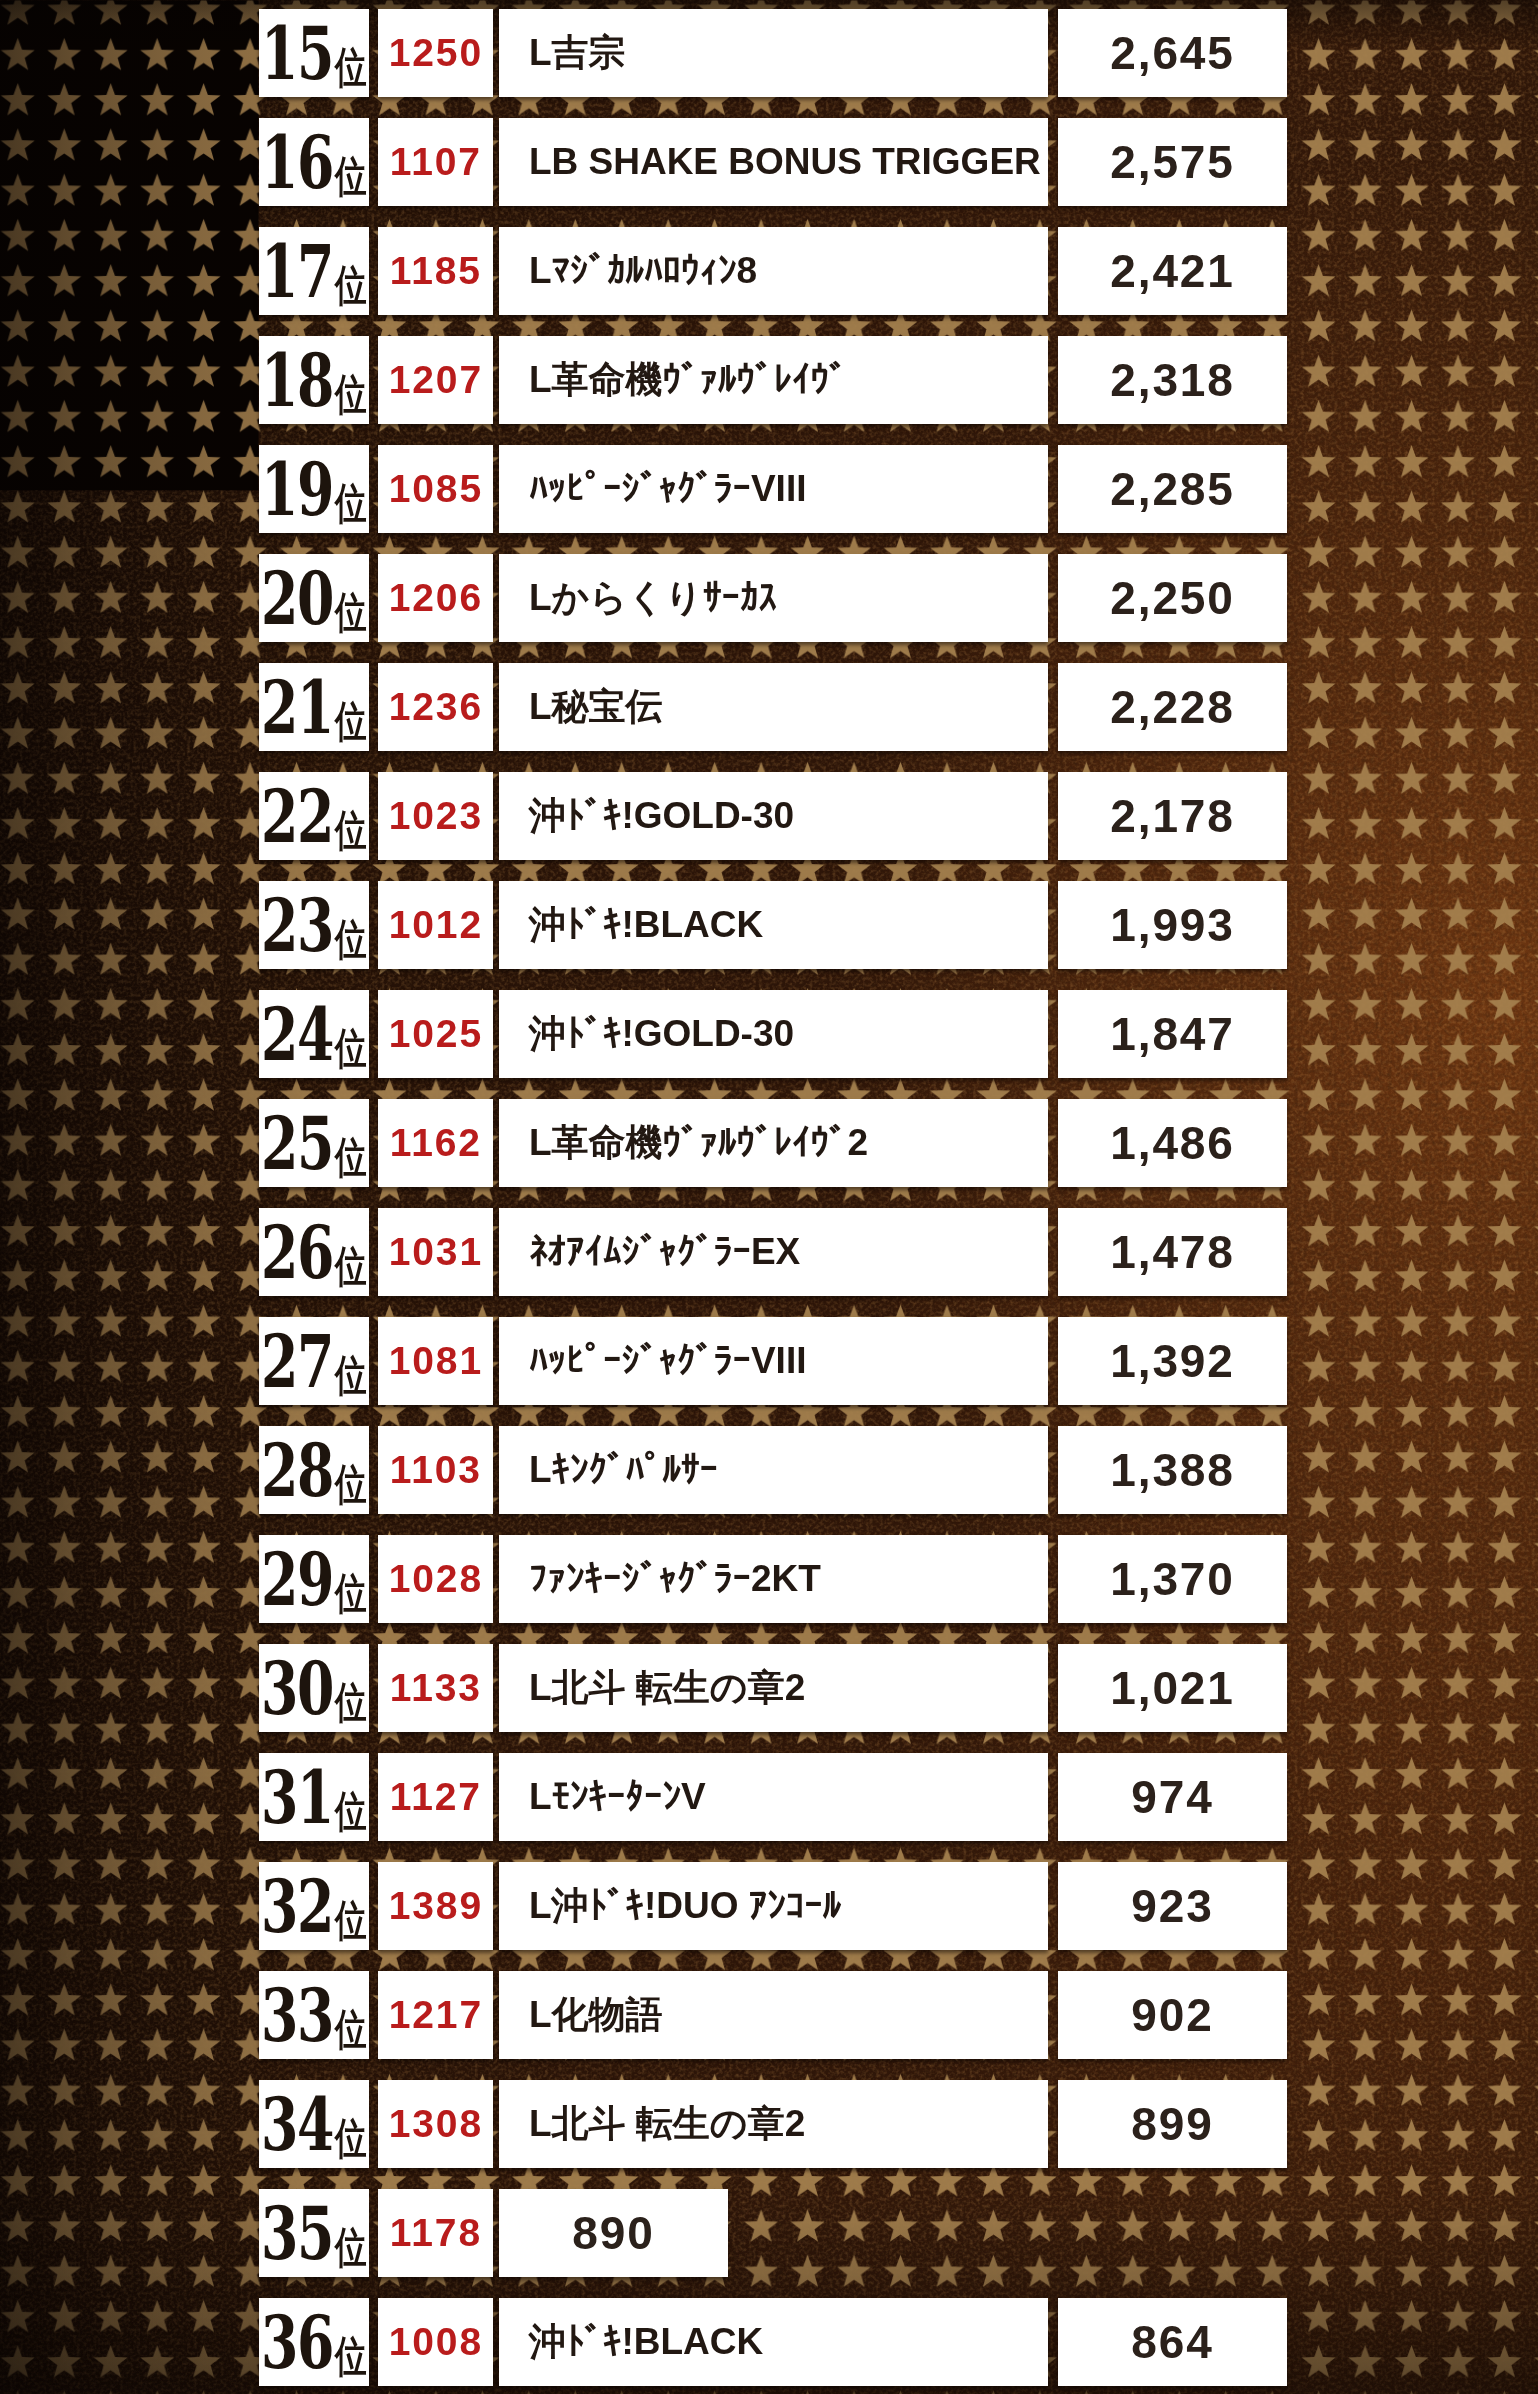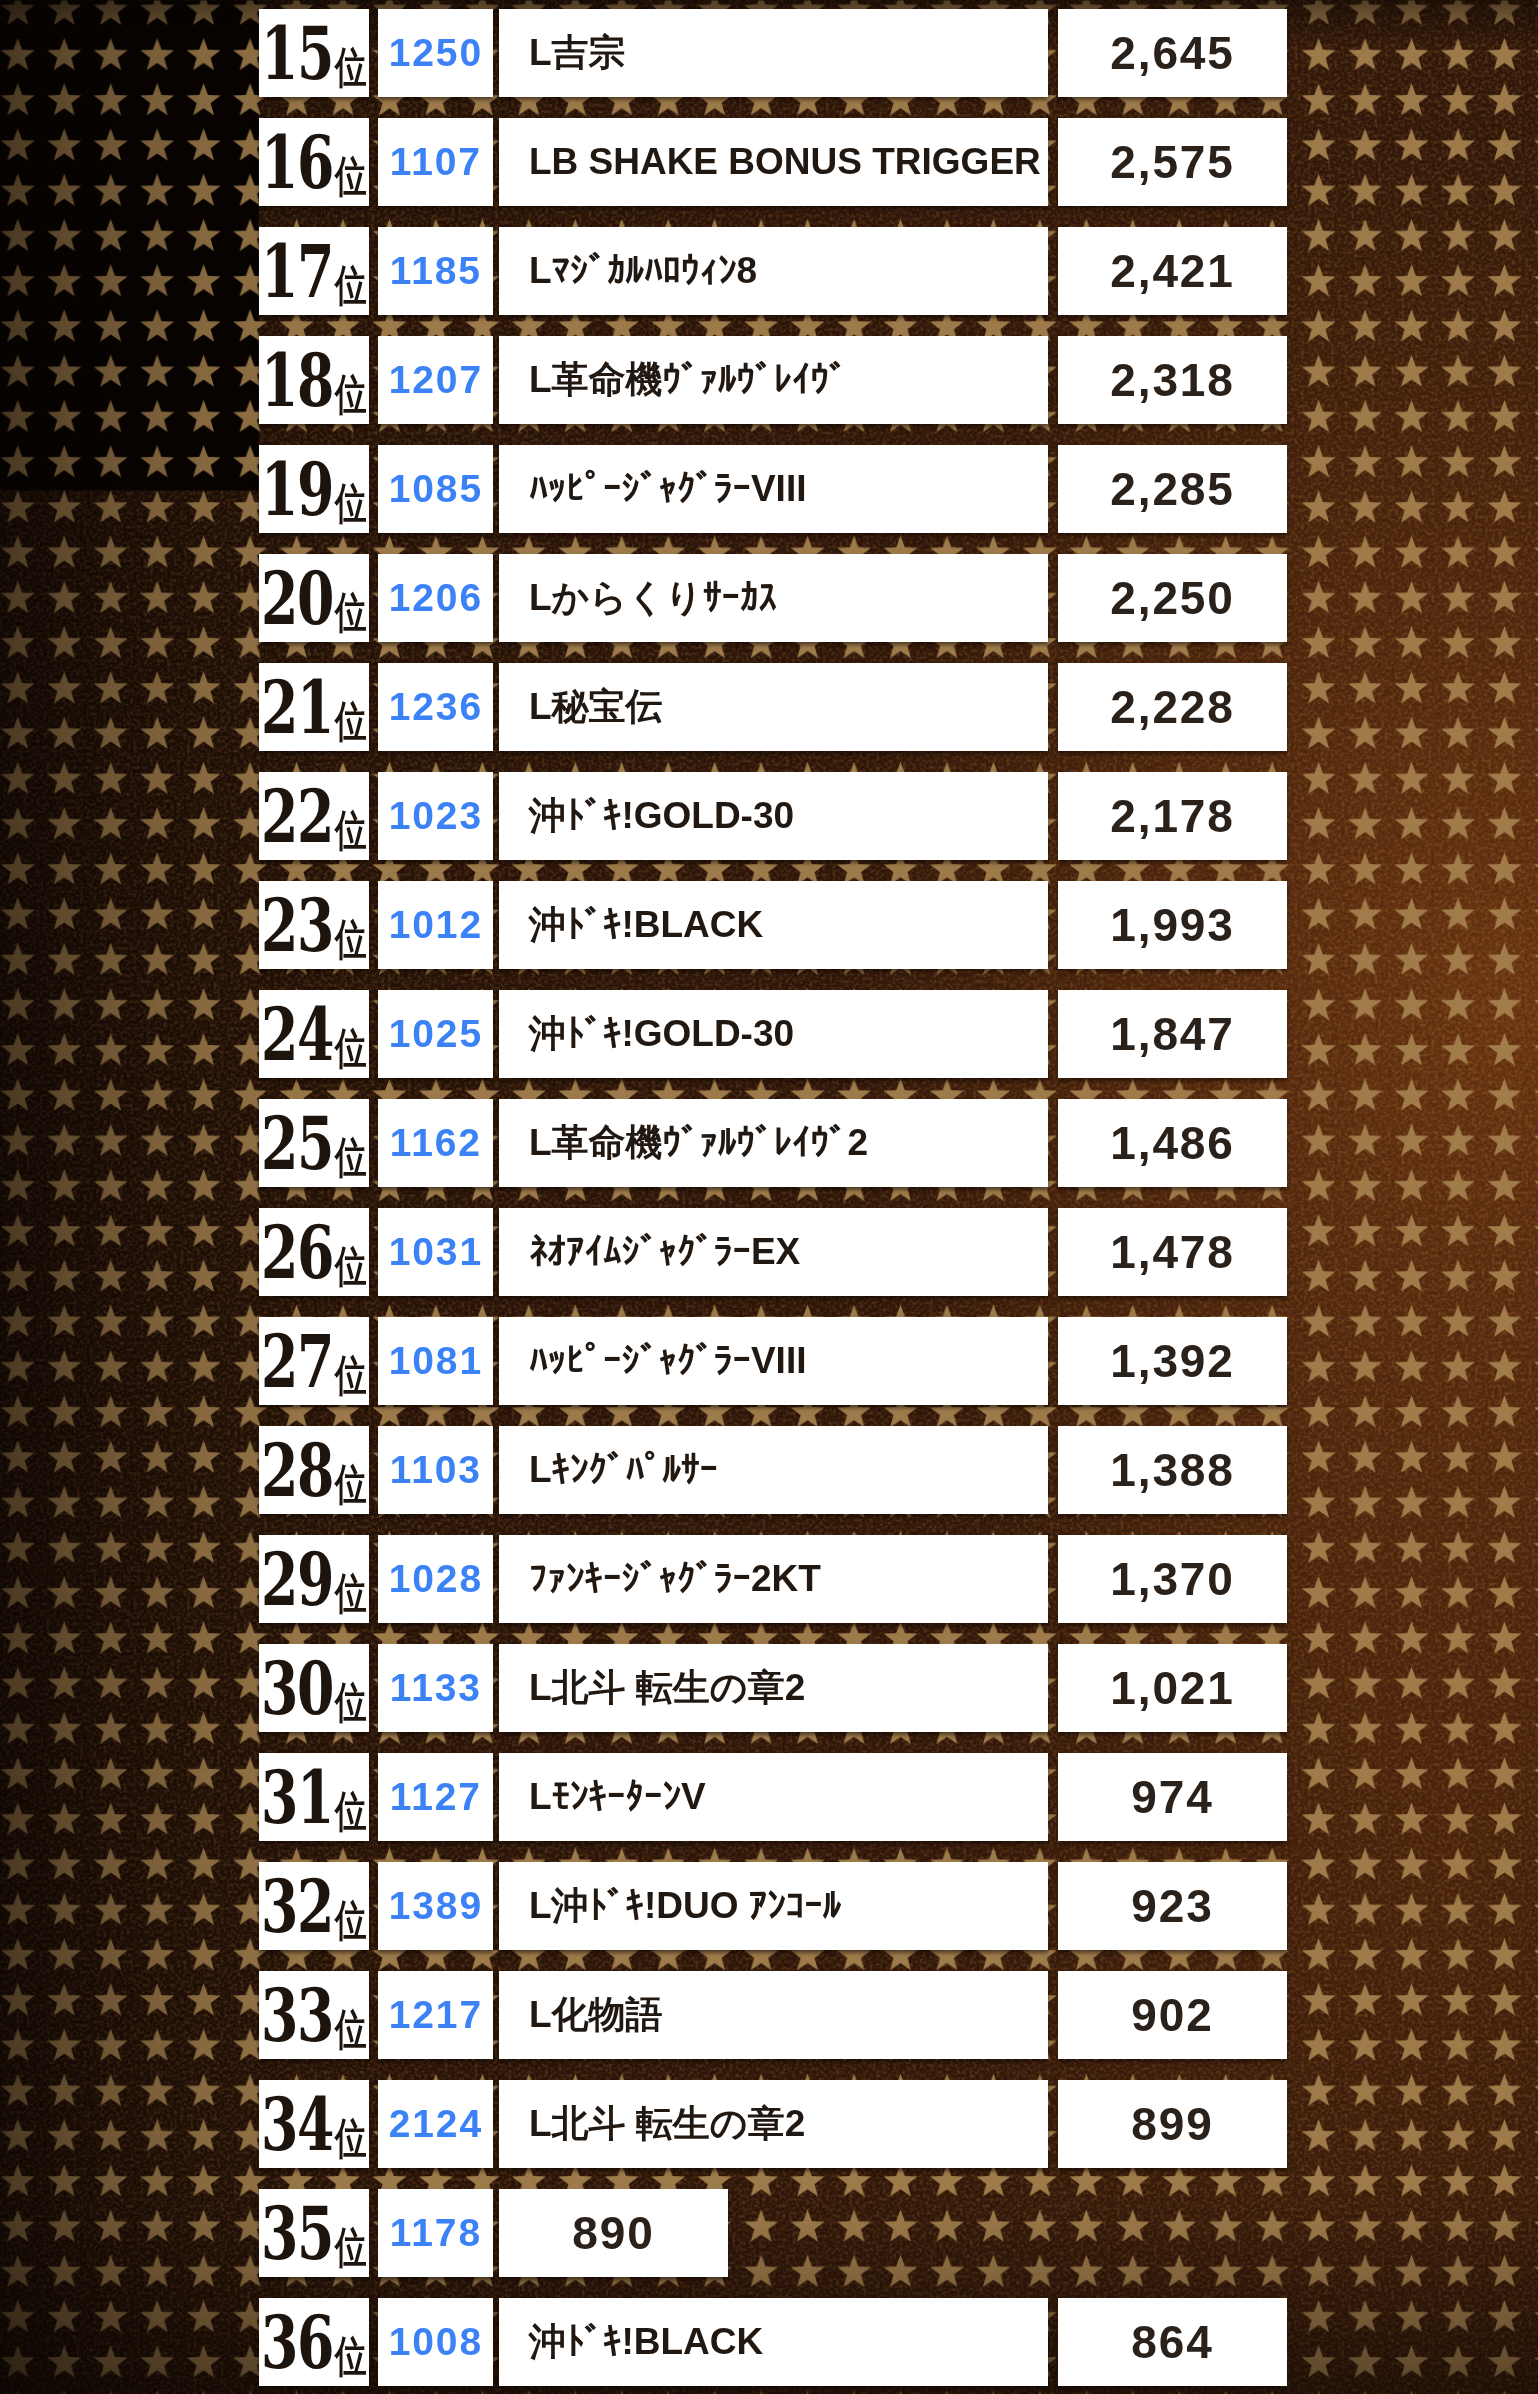--- a/index.html
+++ b/index.html
@@ -38,21 +38,21 @@
   .rank-num{
     font-family:"DejaVu Serif", serif;font-weight:700;font-size:73px;line-height:1;
     letter-spacing:-1.9px;color:#1d140d;display:inline-block;
   }
   .rank-suffix{
     font-family:"DejaVu Serif", serif;font-weight:700;font-size:43px;line-height:1;
     color:#1d140d;margin-left:2.8px;position:relative;top:2.8px;display:inline-block;
   }
   .num-text{
     font-family:"Liberation Sans", sans-serif;font-weight:700;font-size:39px;
-    letter-spacing:1.9px;color:#3b82f6;white-space:nowrap;display:inline-block;
+    letter-spacing:1.9px;color:#b91c1c;white-space:nowrap;display:inline-block;
   }
   .name-text{
     font-family:"Liberation Sans", sans-serif;font-weight:700;font-size:37px;
     color:#221812;white-space:nowrap;display:inline-block;
   }
   .value-text{
     font-family:"Liberation Sans", sans-serif;font-weight:700;font-size:46px;
     letter-spacing:1.9px;color:#2b211b;white-space:nowrap;display:inline-block;
   }
 </style>
@@ -427,21 +427,21 @@
   </div>
 
   <div class="row">
     <div class="cell rank">
       <span class="rank-inner fit" style="transform-origin: center center; transform: scaleX(0.735932);">
         <span class="rank-num">34</span>
         <span class="rank-suffix">位</span>
       </span>
     </div>
     <div class="cell num">
-      <span class="num-text fit">2124</span>
+      <span class="num-text fit">1308</span>
     </div>
     <div class="cell name">
       <span class="name-text fit">L北斗 転生の章2</span>
     </div>
     <div class="cell value">
       <span class="value-text fit">899</span>
     </div>
   </div>
 
   <div class="row">

